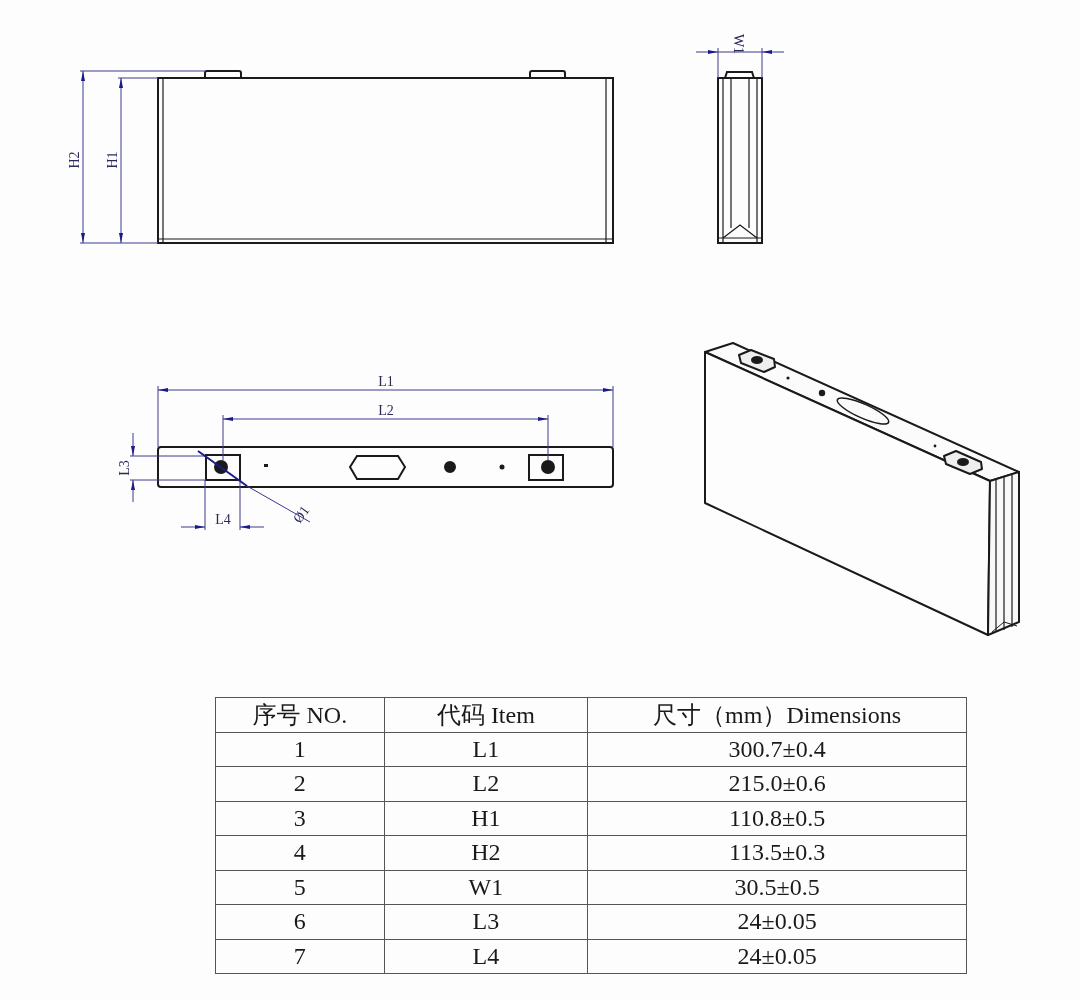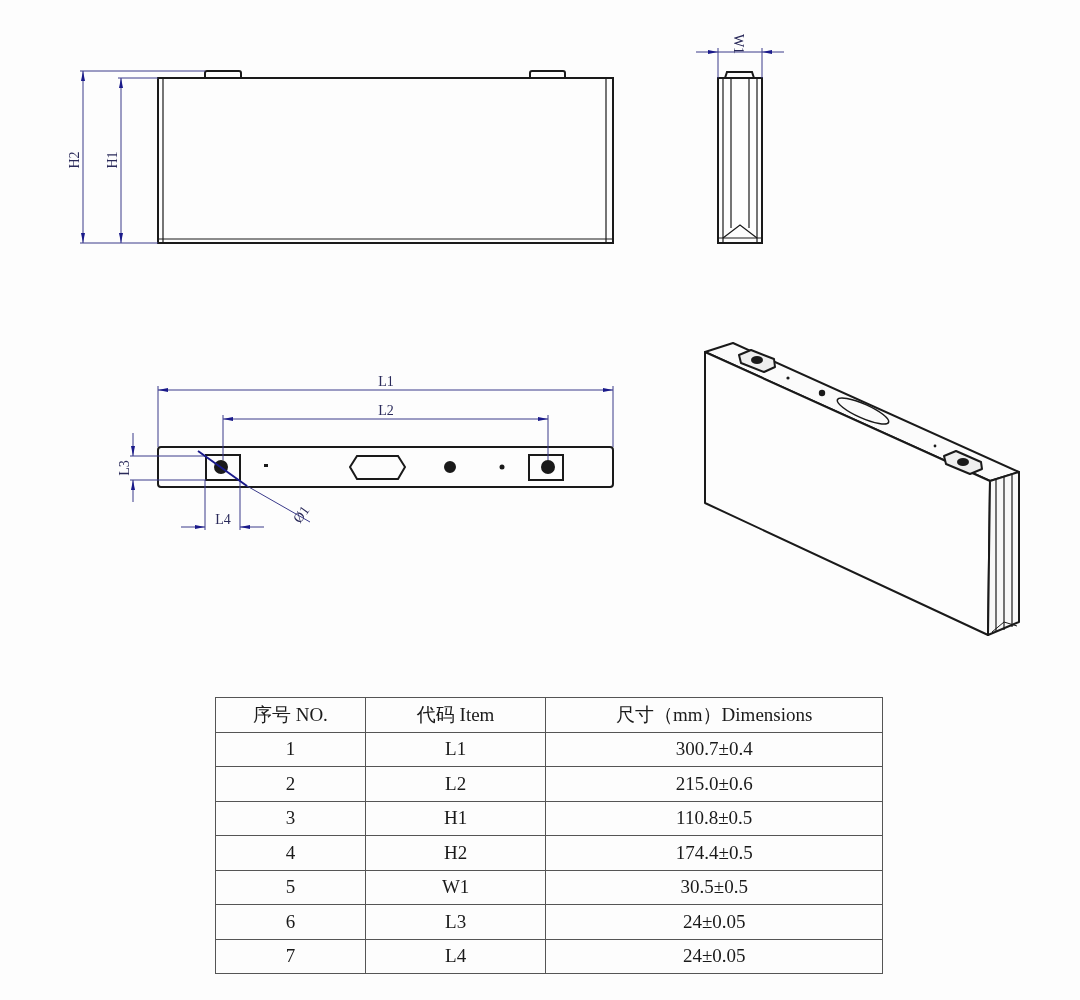--- a/index.html
+++ b/index.html
@@ -3,22 +3,22 @@
 <meta charset="utf-8">
 <style>
   html, body { margin: 0; padding: 0; }
   body {
     width: 1080px; height: 1000px; background: #fdfdfd; position: relative; overflow: hidden;
     font-family: "Liberation Serif", "DejaVu Serif", serif;
   }
   .drawing { position: absolute; left: 0; top: 0; width: 1080px; height: 680px; }
   .dim-label { font-family: "Liberation Serif", serif; font-size: 14px; fill: #2a2a5a; }
   table.spec {
-    position: absolute; left: 215px; top: 697px; width: 668px;
-    border-collapse: collapse; font-size: 19px; color: #1a1a1a;
+    position: absolute; left: 215px; top: 697px; width: 752px;
+    border-collapse: collapse; font-size: 24px; color: #1a1a1a;
   }
   table.spec td, table.spec th {
     border: 1.5px solid #555; height: 33.5px; text-align: center; font-weight: normal; padding: 0;
   }
   table.spec col.c1 { width: 150px; }
   table.spec col.c2 { width: 181px; }
   table.spec col.c3 { width: 337px; }
 </style>
 </head>
 <body>
@@ -171,21 +171,21 @@
       <td>215.0±0.6</td>
     </tr>
     <tr>
       <td>3</td>
       <td>H1</td>
       <td>110.8±0.5</td>
     </tr>
     <tr>
       <td>4</td>
       <td>H2</td>
-      <td>174.4±0.5</td>
+      <td>113.5±0.3</td>
     </tr>
     <tr>
       <td>5</td>
       <td>W1</td>
       <td>30.5±0.5</td>
     </tr>
     <tr>
       <td>6</td>
       <td>L3</td>
       <td>24±0.05</td>

